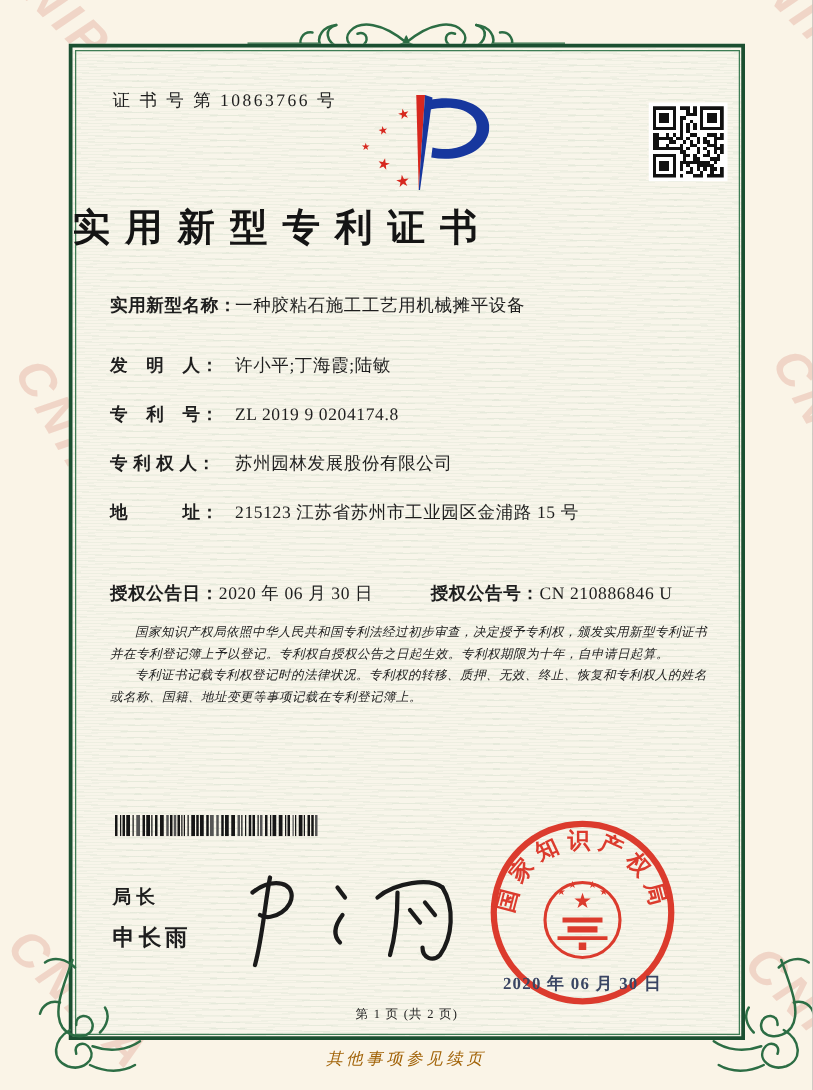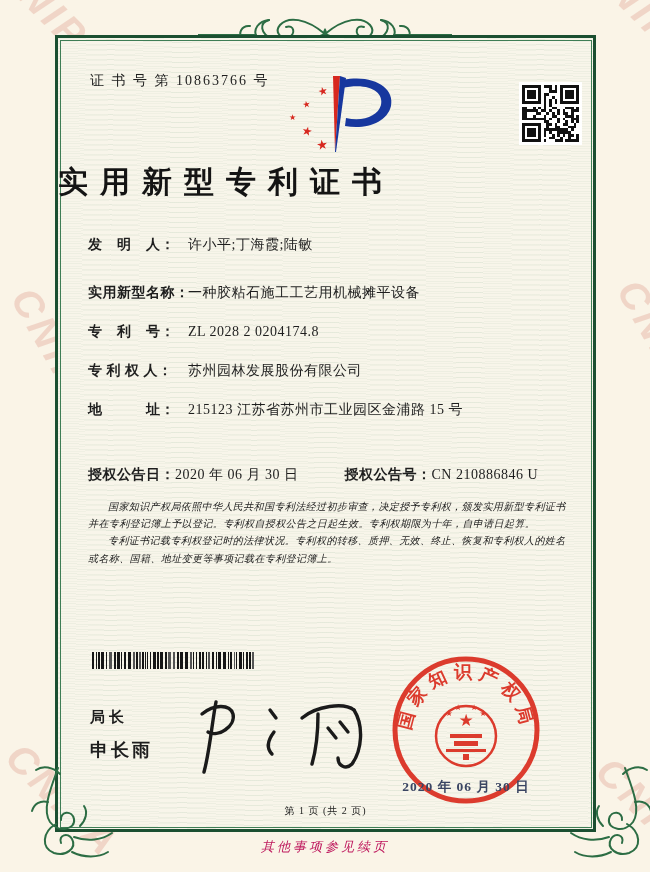--- a/index.html
+++ b/index.html
@@ -54,21 +54,21 @@
   .signer-title{position:absolute;left:32px;top:670px;font-size:15px;font-weight:600;
     font-family:"Liberation Sans","DejaVu Sans",sans-serif;letter-spacing:4px;}
   .signer-name{position:absolute;left:32px;top:700px;font-size:18px;font-weight:600;
     font-family:Liberation Serif, serif;letter-spacing:3px;}
   .signature{position:absolute;left:120px;top:650px;}
   .seal{position:absolute;left:328px;top:612px;}
   .seal-date{position:absolute;left:328px;top:740px;width:160px;text-align:center;
     font-size:13.5px;font-weight:bold;color:#3a4563;letter-spacing:1px;}
   .page-info{position:absolute;left:0;top:766px;width:100%;text-align:center;font-size:10px;letter-spacing:1px;}
   .continuation{position:absolute;left:0;top:838px;width:100%;text-align:center;
-    font-size:13px;font-style:italic;letter-spacing:3px;color:#be185d;}
+    font-size:13px;font-style:italic;letter-spacing:3px;color:#a16207;}
   .orn{position:absolute;pointer-events:none;}
   .orn-top{left:198px;top:8px;}
   .orn-bl{left:28px;top:762px;}
   .orn-br{left:550px;top:762px;transform:scaleX(-1);}
 </style>
 </head>
 <body>
 
 <div class="page">
 
@@ -261,23 +261,23 @@
         <rect x="16" y="20" width="1" height="1" fill="#111"></rect>
         <rect x="17" y="20" width="1" height="1" fill="#111"></rect>
         <rect x="18" y="20" width="1" height="1" fill="#111"></rect>
         <rect x="19" y="20" width="1" height="1" fill="#111"></rect>
         <rect x="20" y="20" width="1" height="1" fill="#111"></rect>
       </svg>
 
     <div class="title">实用新型专利证书</div>
 
     <div class="fields">
+        <div class="frow"><span class="flabel">实用新型名称：</span><span class="fvalue">一种胶粘石施工工艺用机械摊平设备</span></div>
         <div class="frow"><span class="flabel">发　明　人：</span><span class="fvalue">许小平;丁海霞;陆敏</span></div>
-        <div class="frow"><span class="flabel">实用新型名称：</span><span class="fvalue">一种胶粘石施工工艺用机械摊平设备</span></div>
-        <div class="frow"><span class="flabel">专　利　号：</span><span class="fvalue">ZL 2028 2 0204174.8</span></div>
+        <div class="frow"><span class="flabel">专　利　号：</span><span class="fvalue">ZL 2019 9 0204174.8</span></div>
         <div class="frow"><span class="flabel">专 利 权 人：</span><span class="fvalue">苏州园林发展股份有限公司</span></div>
         <div class="frow"><span class="flabel">地　　　址：</span><span class="fvalue">215123 江苏省苏州市工业园区金浦路 15 号</span></div>
       </div>
 
     <div class="grant-row">
       <span class="flabel">授权公告日：</span><span class="fvalue">2020 年 06 月 30 日</span><span class="grant-gap"></span><span class="flabel">授权公告号：</span><span class="fvalue">CN 210886846 U</span>
     </div>
 
     <div class="body-paras">
         <p>国家知识产权局依照中华人民共和国专利法经过初步审查，决定授予专利权，颁发实用新型专利证书并在专利登记簿上予以登记。专利权自授权公告之日起生效。专利权期限为十年，自申请日起算。</p>

